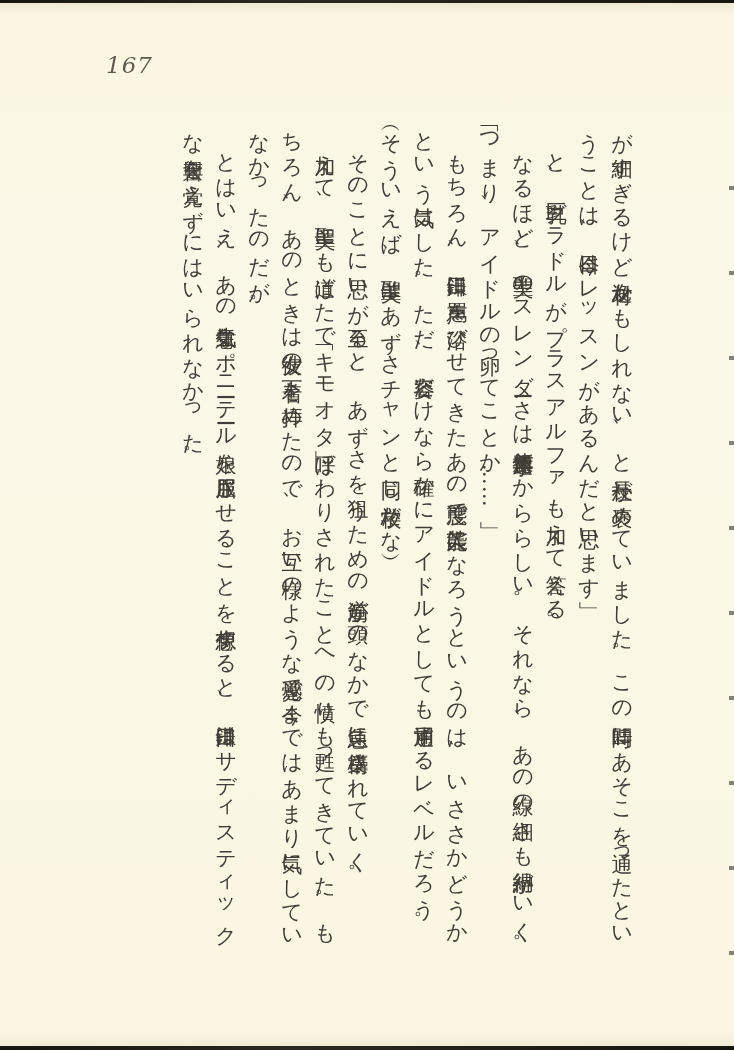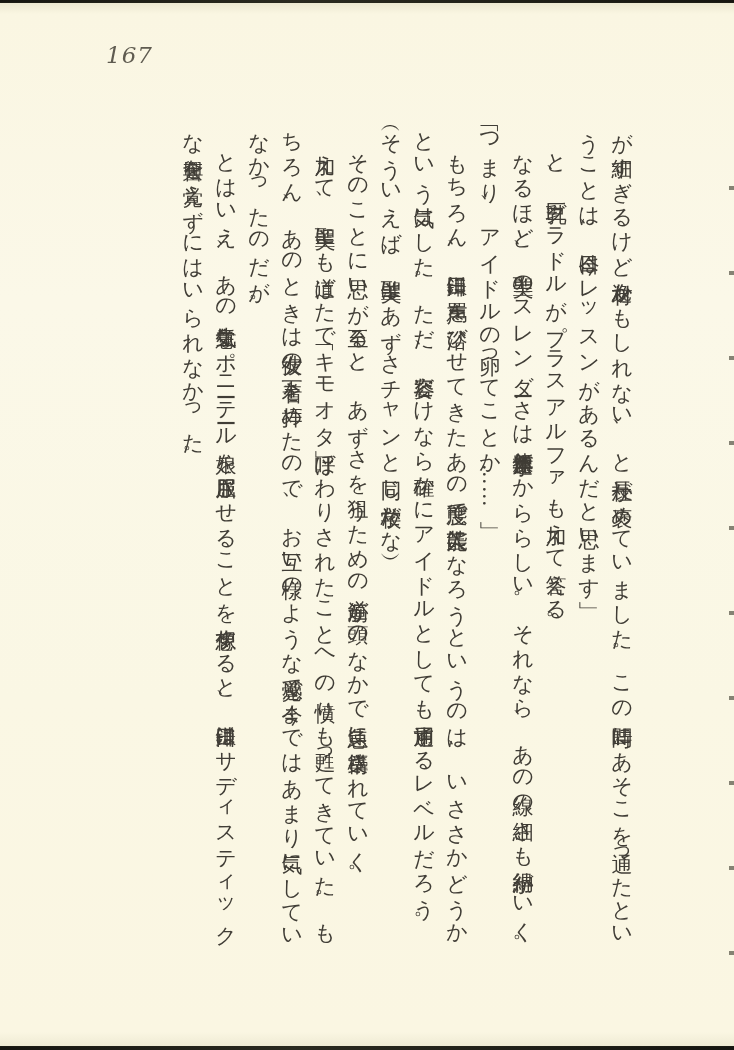--- a/index.html
+++ b/index.html
@@ -35,21 +35,21 @@
   .binding-marks {
     position: absolute;
     top: 105px; right: 0; width: 5px; height: 890px;
     background: repeating-linear-gradient(
       to bottom,
       transparent 0px, transparent 81px,
       rgba(70,68,55,.65) 81px, rgba(70,68,55,.65) 85px);
   }
   .page-number {
     position: absolute;
-    left: 106px; top: 42px;
+    left: 106px; top: 52px;
     font-size: 23px;
     font-style: italic;
     letter-spacing: 1px;
     color: var(--page_number);
     text-align: right;
   }
   .text-block {
     position: absolute;
     top: 118px; right: 96px;
     height: 836px;

